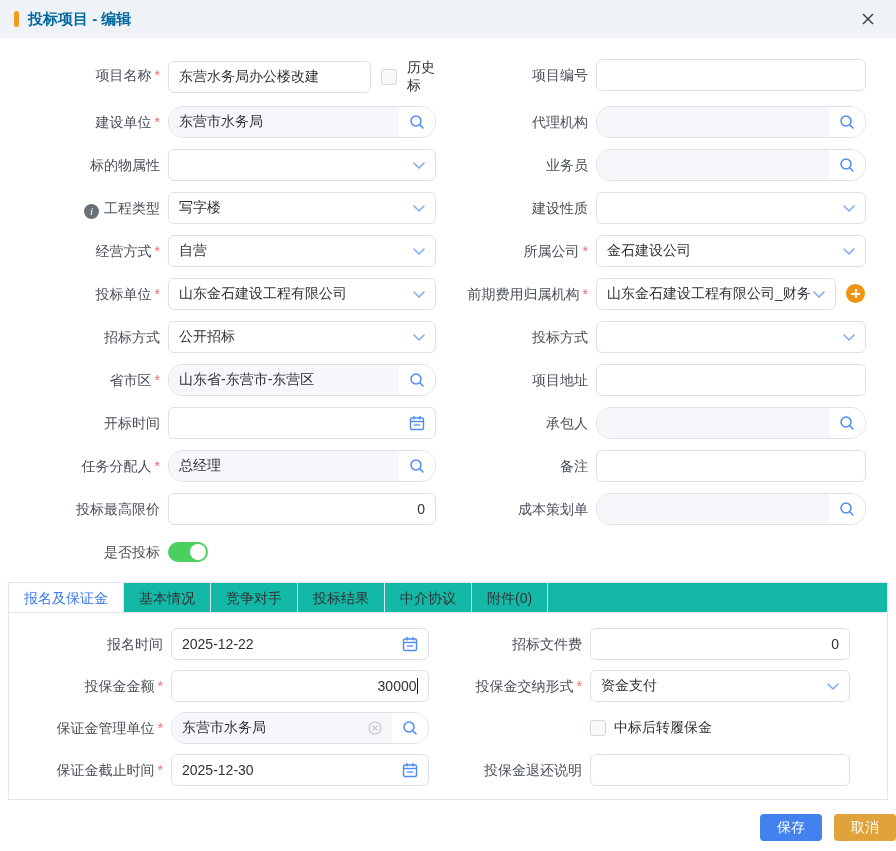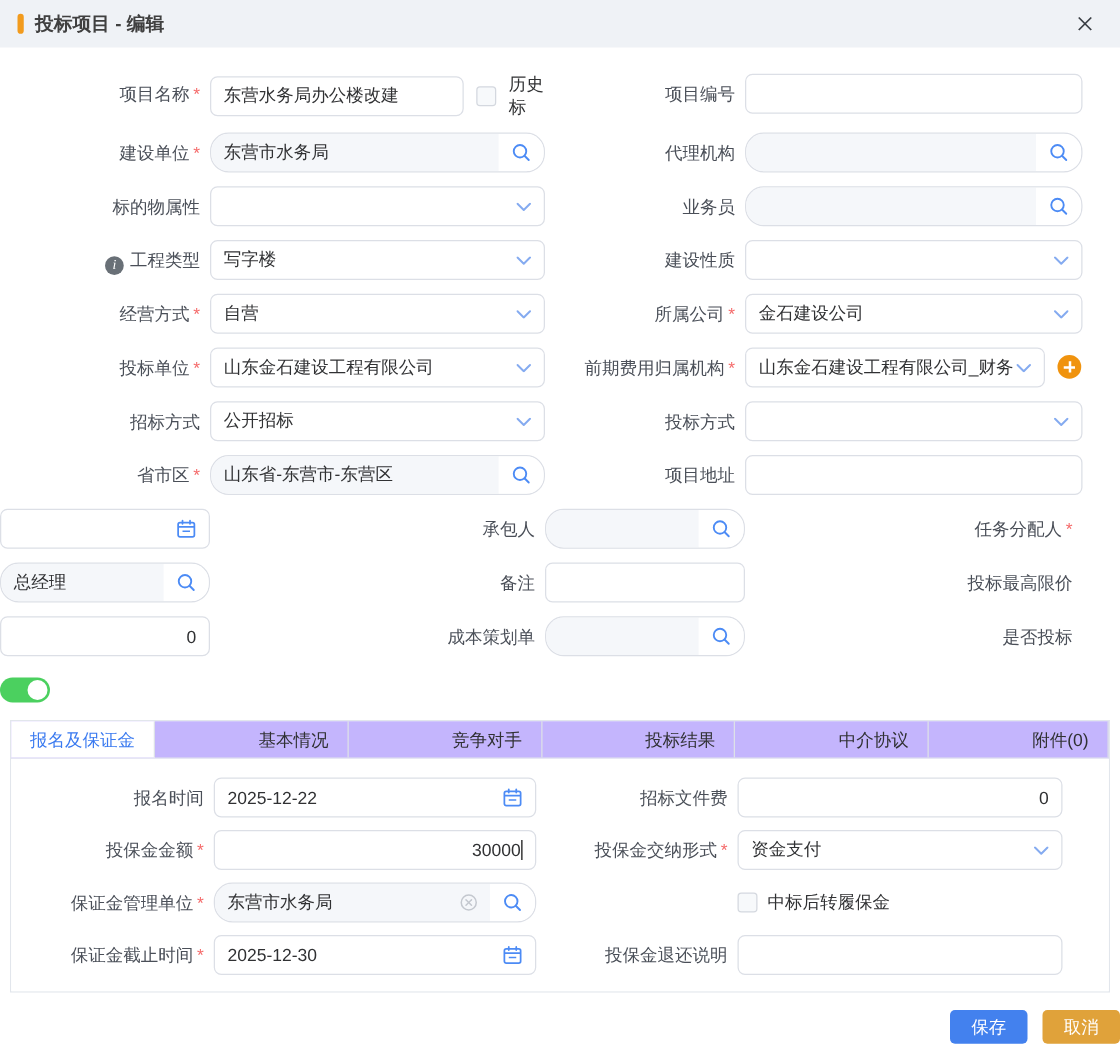--- a/index.html
+++ b/index.html
@@ -3,21 +3,21 @@
 <meta charset="utf-8">
 <style>
   * { margin:0; padding:0; box-sizing:border-box; }
   html,body { width:896px; height:851px; overflow:hidden; background:#fff;
     font-family:"Liberation Sans","DejaVu Sans",sans-serif; font-size:14px; color:#303133; }
 
   
   .titlebar { height:38px; background:#eff2f6; display:flex; align-items:center;
     padding-left:14px; position:relative; }
   .accent-bar { width:5px; height:16px; border-radius:2.5px; background:#f29b1d; }
-  .title { margin-left:9px; font-size:15px; font-weight:600; color:#404040; }
+  .title { margin-left:9px; font-size:15px; font-weight:600; color:#0369a1; }
   .close-btn { position:absolute; right:20px; top:11px; width:16px; height:16px;
     display:flex; align-items:center; justify-content:center; cursor:pointer; }
 
   
   .form-grid { display:grid; grid-template-columns:168px 268px 160px 270px;
     row-gap:11px; margin-top:21px; }
   .lbl { text-align:right; padding-right:8px; line-height:32px; color:#4a4f58;
     white-space:nowrap; }
   .req::after { content:"*"; color:#f56c6c; margin-left:3px; font-size:14px; }
   .ctrl { position:relative; }
@@ -64,22 +64,22 @@
   .plus-btn::before { content:""; position:absolute; left:5px; top:8.5px; width:9px;
     height:2px; background:#fff; }
   .plus-btn::after { content:""; position:absolute; left:8.5px; top:5px; width:2px;
     height:9px; background:#fff; }
 
   .name-row { display:flex; align-items:center; gap:10px; }
   .name-row .inp { flex:0 0 197px; }
 
   
   .tab-panel { margin:14px 8px 0 8px; border:1px solid #e2e6ec; }
-  .tabbar { display:flex; background:#c4b5fd; border-bottom:1px solid #e2e6ec;
-    height:30px;justify-content:space-between; }
+  .tabbar { display:flex; background:#14b8a6; border-bottom:1px solid #e2e6ec;
+    height:30px; }
   .tab { padding:0 15px; line-height:30px; border-right:1px solid #dde1e8;
     color:#303133; cursor:pointer; white-space:nowrap; }
   .tab.active { background:#fff; color:#3a7af0; }
   .panel-body { background:#fff; padding:15px 0 13px 0; }
   .panel-grid { display:grid; grid-template-columns:162px 258px 161px 260px; row-gap:10px; }
 
   
   .footer { display:flex; justify-content:flex-end; gap:12px; margin-top:14px; }
   .btn { height:27px; padding:0 17px; border:0; border-radius:4px; color:#fff;
     font:inherit; cursor:pointer; }
@@ -279,20 +279,21 @@
       </div>
     </div>
   </div>
   <div class="lbl"><span>项目地址</span></div>
   <div class="ctrl">
     <div class="inp">
       <input value="" style="">
     </div>
   </div>
 
+  <div class="lbl"><span>开标时间</span></div>
   <div class="ctrl">
     <div class="inp">
       <input value="" style="">
       <span class="ic">
           <svg width="16" height="16" viewBox="0 0 16 16">
             <rect x="1.5" y="3" width="13" height="11.5" rx="1.5" fill="none" stroke="#4c8bf5" stroke-width="1.4"></rect>
             <line x1="1.5" y1="6.5" x2="14.5" y2="6.5" stroke="#4c8bf5" stroke-width="1.4"></line>
             <line x1="5" y1="1.5" x2="5" y2="4" stroke="#4c8bf5" stroke-width="1.4" stroke-linecap="round"></line>
             <line x1="11" y1="1.5" x2="11" y2="4" stroke="#4c8bf5" stroke-width="1.4" stroke-linecap="round"></line>
             <line x1="5" y1="10" x2="11" y2="10" stroke="#4c8bf5" stroke-width="1.3"></line>

